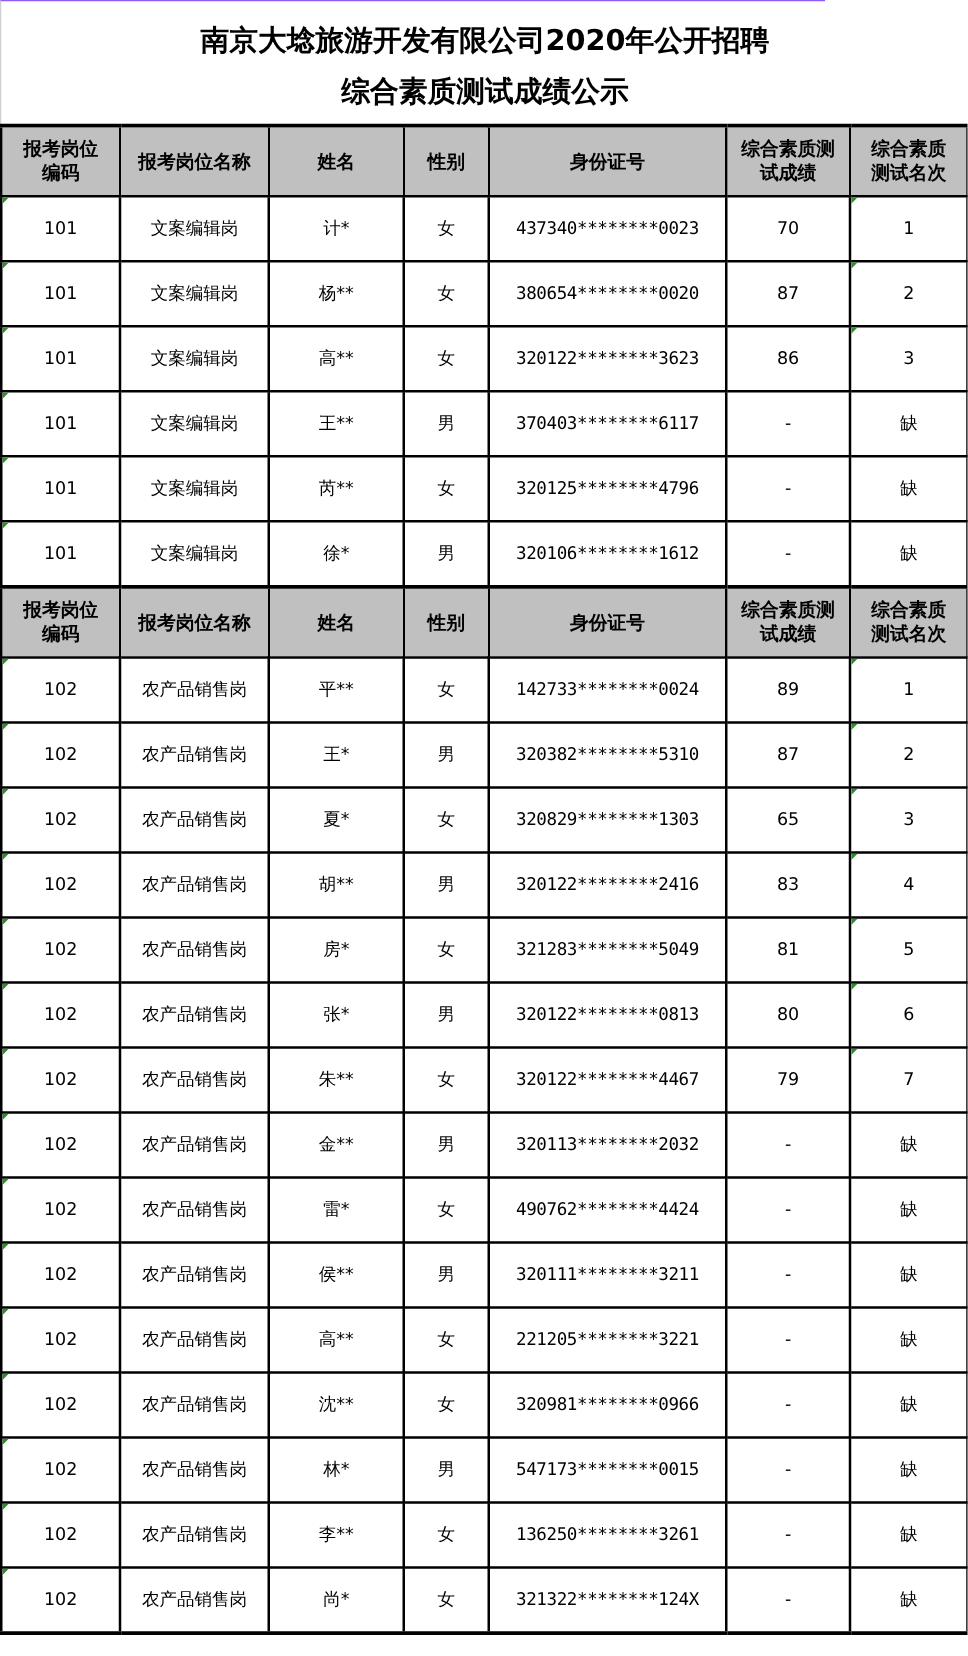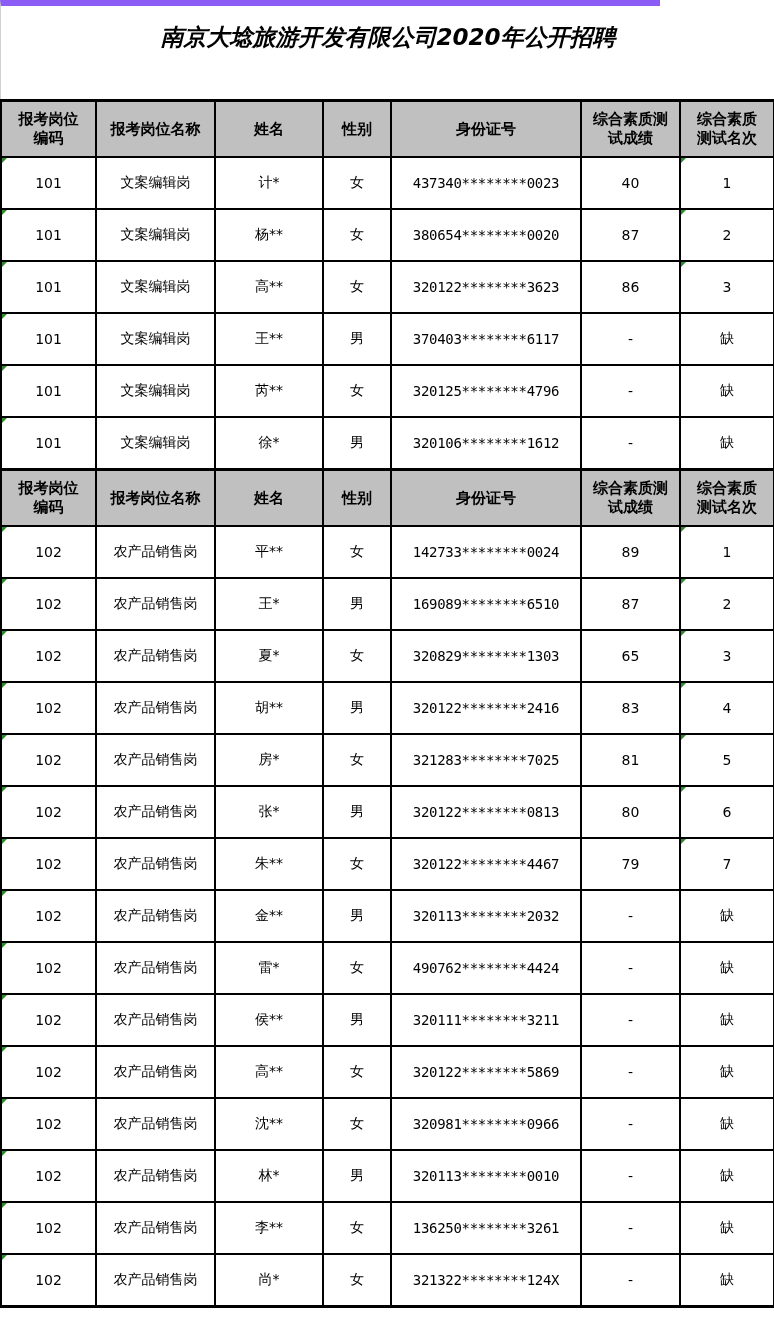--- a/index.html
+++ b/index.html
@@ -1,19 +1,19 @@
 <!DOCTYPE html>
 <html><head>
 <meta charset="utf-8">
 <style>
   html, body { margin: 0; padding: 0; background: #ffffff; }
   body { width: 774px; height: 1325px; overflow: hidden; position: relative;
          font-family: "DejaVu Sans", "Liberation Sans", sans-serif; color: #000; }
   .title-block { position: absolute; left: 0; top: 0; width: 660px; height: 100px;
-                 border-left: 1px solid #d0d0d0; border-top: 6px solid #8b5cf6; box-sizing: border-box; font-style: italic; }
+                 border-left: 1px solid #d0d0d0; border-top: 1px solid #8b5cf6; box-sizing: border-box; }
   .title-line { position: absolute; left: 0; width: 774px; text-align: center;
                 font-weight: bold; font-size: 23px; letter-spacing: 0px; color: #000; }
   .title-line.l1 { top: 16px; }
   .title-line.l2 { top: 57px; }
   table.grid { position: absolute; left: 0; top: 99px; border-collapse: collapse;
                table-layout: fixed; width: 773px; }
   table.grid td, table.grid th { border: 2px solid #000; text-align: center; vertical-align: middle;
                padding: 0; font-size: 14px; position: relative; overflow: hidden; }
   table.grid th { background: #c0c0c0; font-weight: bold; font-size: 15px; line-height: 19px;
                height: 54px; }
@@ -22,20 +22,21 @@
   .mark::before { content: ""; position: absolute; left: 0; top: 0; width: 0; height: 0;
                   border-top: 5px solid #2e8b2e; border-right: 5px solid transparent; }
   td.mono { font-family: "DejaVu Sans Mono", "Liberation Mono", monospace; font-size: 13.5px; letter-spacing: -0.3px; }
   table.grid tr:last-child td { border-bottom: 3px solid #000; }
 </style>
 </head>
 <body>
 
 <div class="title-block">
   <div class="title-line l1">南京大埝旅游开发有限公司2020年公开招聘</div>
+  <div class="title-line l2">综合素质测试成绩公示</div>
 </div>
 
 <table class="grid">
   <colgroup>
     <col style="width:95px">
       <col style="width:119px">
       <col style="width:108px">
       <col style="width:68px">
     <col style="width:190px">
       <col style="width:99px">
@@ -50,21 +51,21 @@
     <th>身份证号</th>
     <th><span>综合素质测</span><br><span>试成绩</span></th>
     <th><span>综合素质</span><br><span>测试名次</span></th>
   </tr>
 <tr>
         <td class="mark">101</td>
         <td>文案编辑岗</td>
         <td>计*</td>
         <td>女</td>
         <td class="mono">437340********0023</td>
-        <td>40</td>
+        <td>70</td>
         <td class="mark">1</td>
       </tr>
       <tr>
         <td class="mark">101</td>
         <td>文案编辑岗</td>
         <td>杨**</td>
         <td>女</td>
         <td class="mono">380654********0020</td>
         <td>87</td>
         <td class="mark">2</td>
@@ -121,21 +122,21 @@
         <td>女</td>
         <td class="mono">142733********0024</td>
         <td>89</td>
         <td class="mark">1</td>
       </tr>
       <tr>
         <td class="mark">102</td>
         <td>农产品销售岗</td>
         <td>王*</td>
         <td>男</td>
-        <td class="mono">169089********6510</td>
+        <td class="mono">320382********5310</td>
         <td>87</td>
         <td class="mark">2</td>
       </tr>
       <tr>
         <td class="mark">102</td>
         <td>农产品销售岗</td>
         <td>夏*</td>
         <td>女</td>
         <td class="mono">320829********1303</td>
         <td>65</td>
@@ -148,21 +149,21 @@
         <td>男</td>
         <td class="mono">320122********2416</td>
         <td>83</td>
         <td class="mark">4</td>
       </tr>
       <tr>
         <td class="mark">102</td>
         <td>农产品销售岗</td>
         <td>房*</td>
         <td>女</td>
-        <td class="mono">321283********7025</td>
+        <td class="mono">321283********5049</td>
         <td>81</td>
         <td class="mark">5</td>
       </tr>
       <tr>
         <td class="mark">102</td>
         <td>农产品销售岗</td>
         <td>张*</td>
         <td>男</td>
         <td class="mono">320122********0813</td>
         <td>80</td>
@@ -202,39 +203,39 @@
         <td>男</td>
         <td class="mono">320111********3211</td>
         <td>-</td>
         <td>缺</td>
       </tr>
       <tr>
         <td class="mark">102</td>
         <td>农产品销售岗</td>
         <td>高**</td>
         <td>女</td>
-        <td class="mono">320122********5869</td>
+        <td class="mono">221205********3221</td>
         <td>-</td>
         <td>缺</td>
       </tr>
       <tr>
         <td class="mark">102</td>
         <td>农产品销售岗</td>
         <td>沈**</td>
         <td>女</td>
         <td class="mono">320981********0966</td>
         <td>-</td>
         <td>缺</td>
       </tr>
       <tr>
         <td class="mark">102</td>
         <td>农产品销售岗</td>
         <td>林*</td>
         <td>男</td>
-        <td class="mono">320113********0010</td>
+        <td class="mono">547173********0015</td>
         <td>-</td>
         <td>缺</td>
       </tr>
       <tr>
         <td class="mark">102</td>
         <td>农产品销售岗</td>
         <td>李**</td>
         <td>女</td>
         <td class="mono">136250********3261</td>
         <td>-</td>

